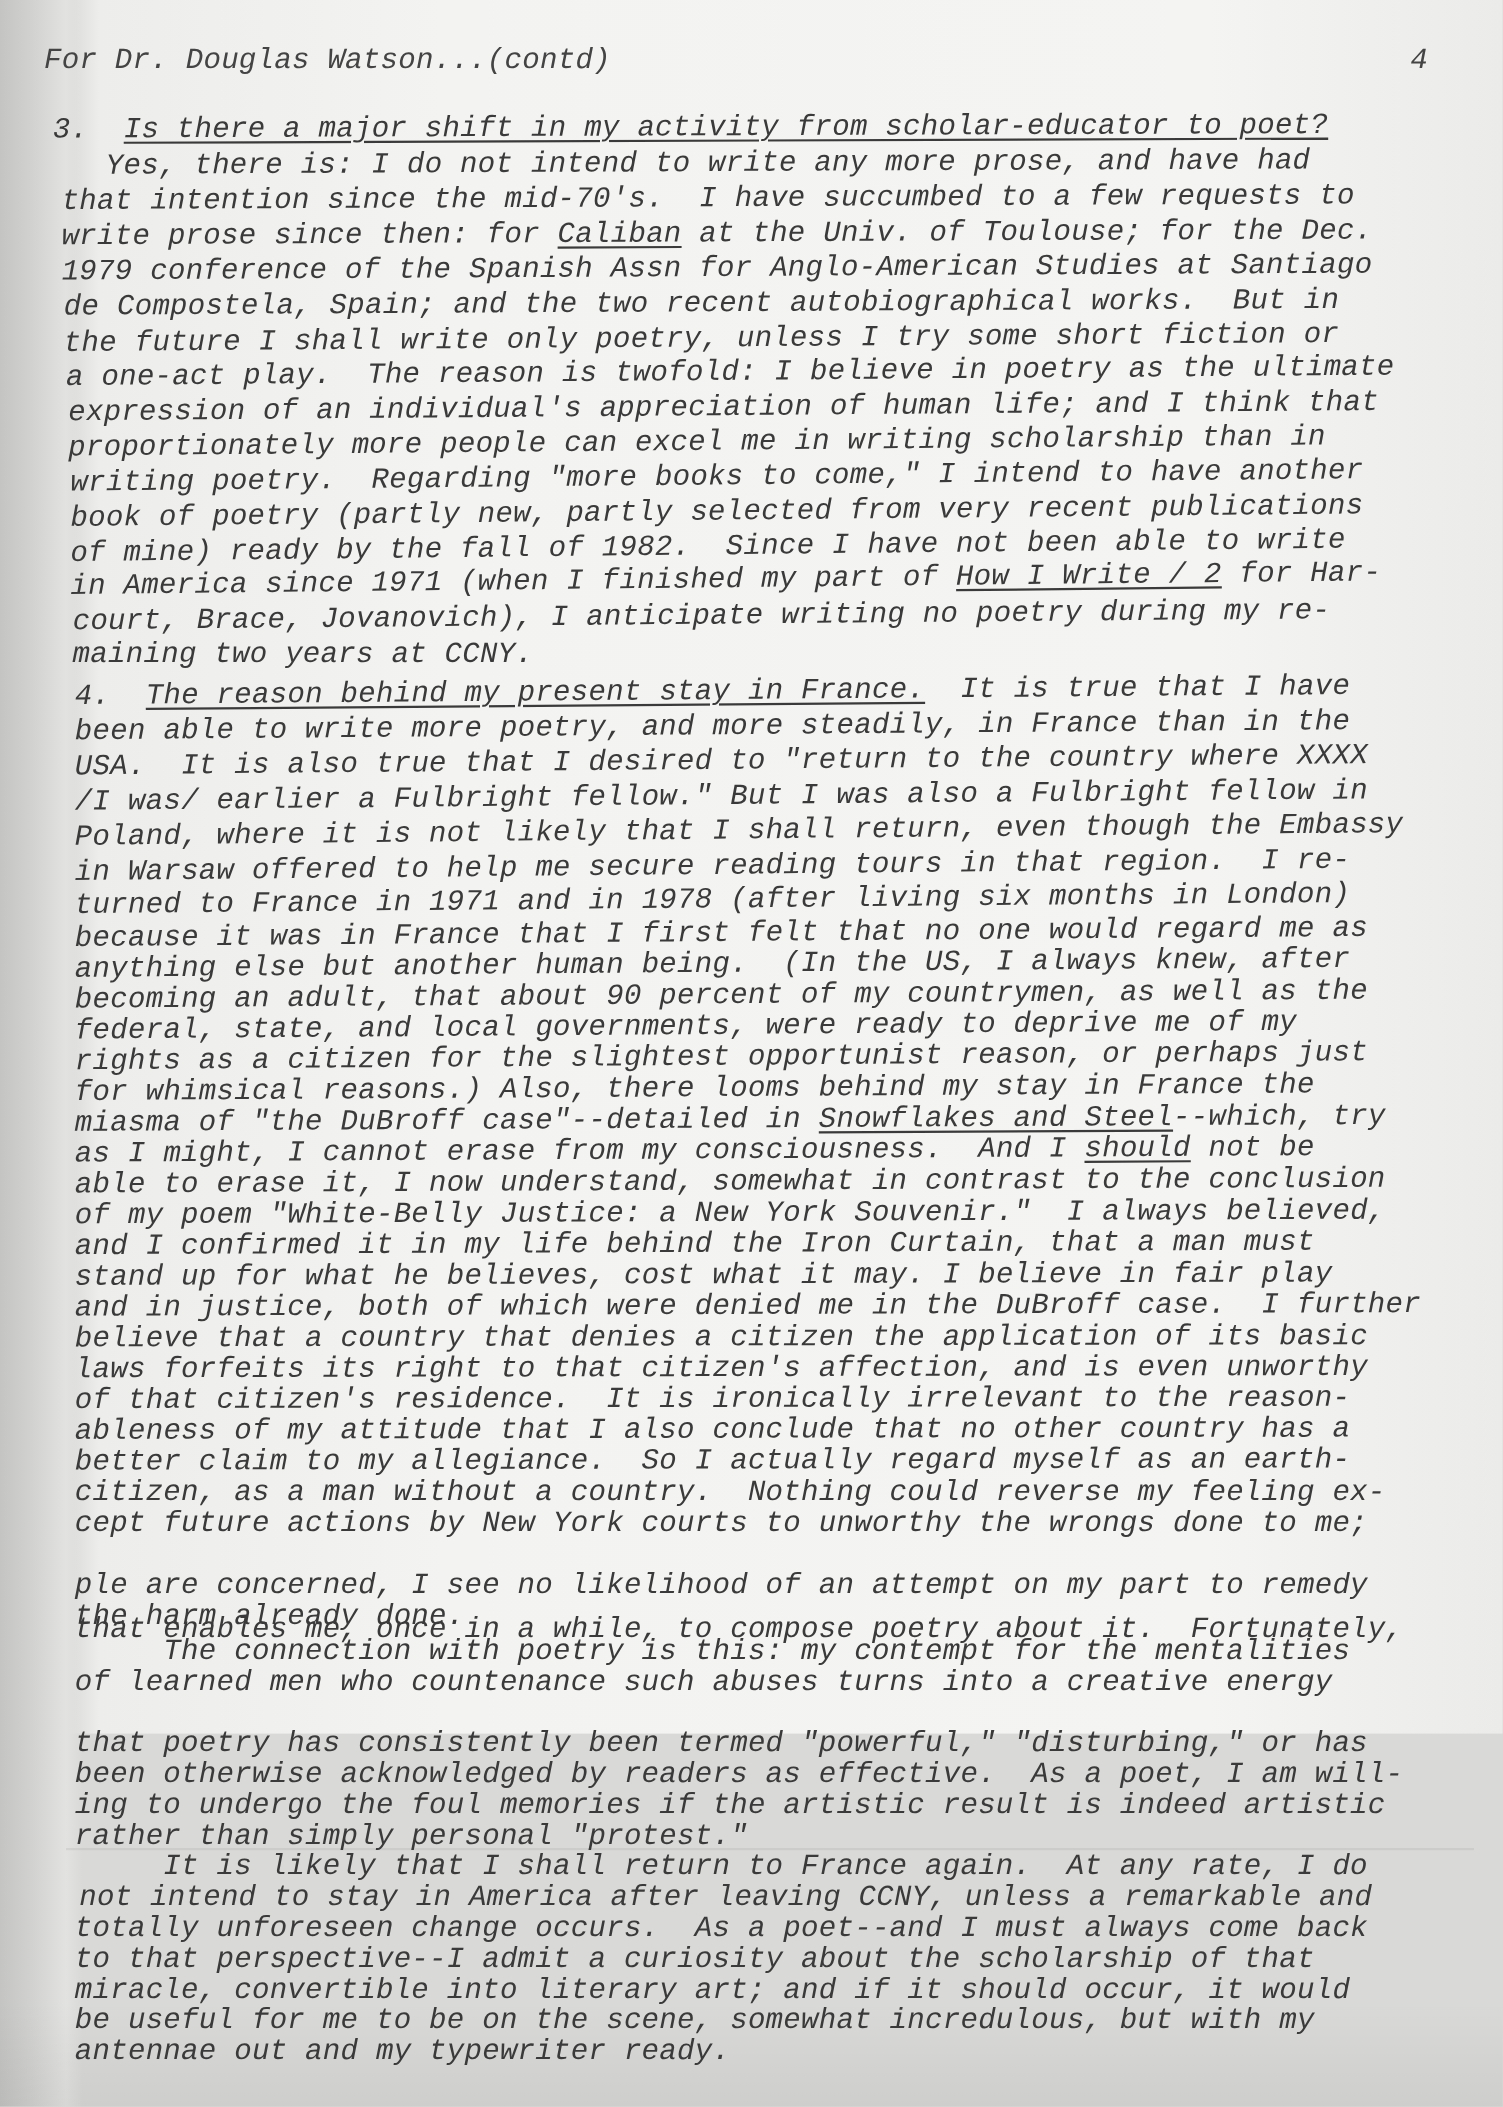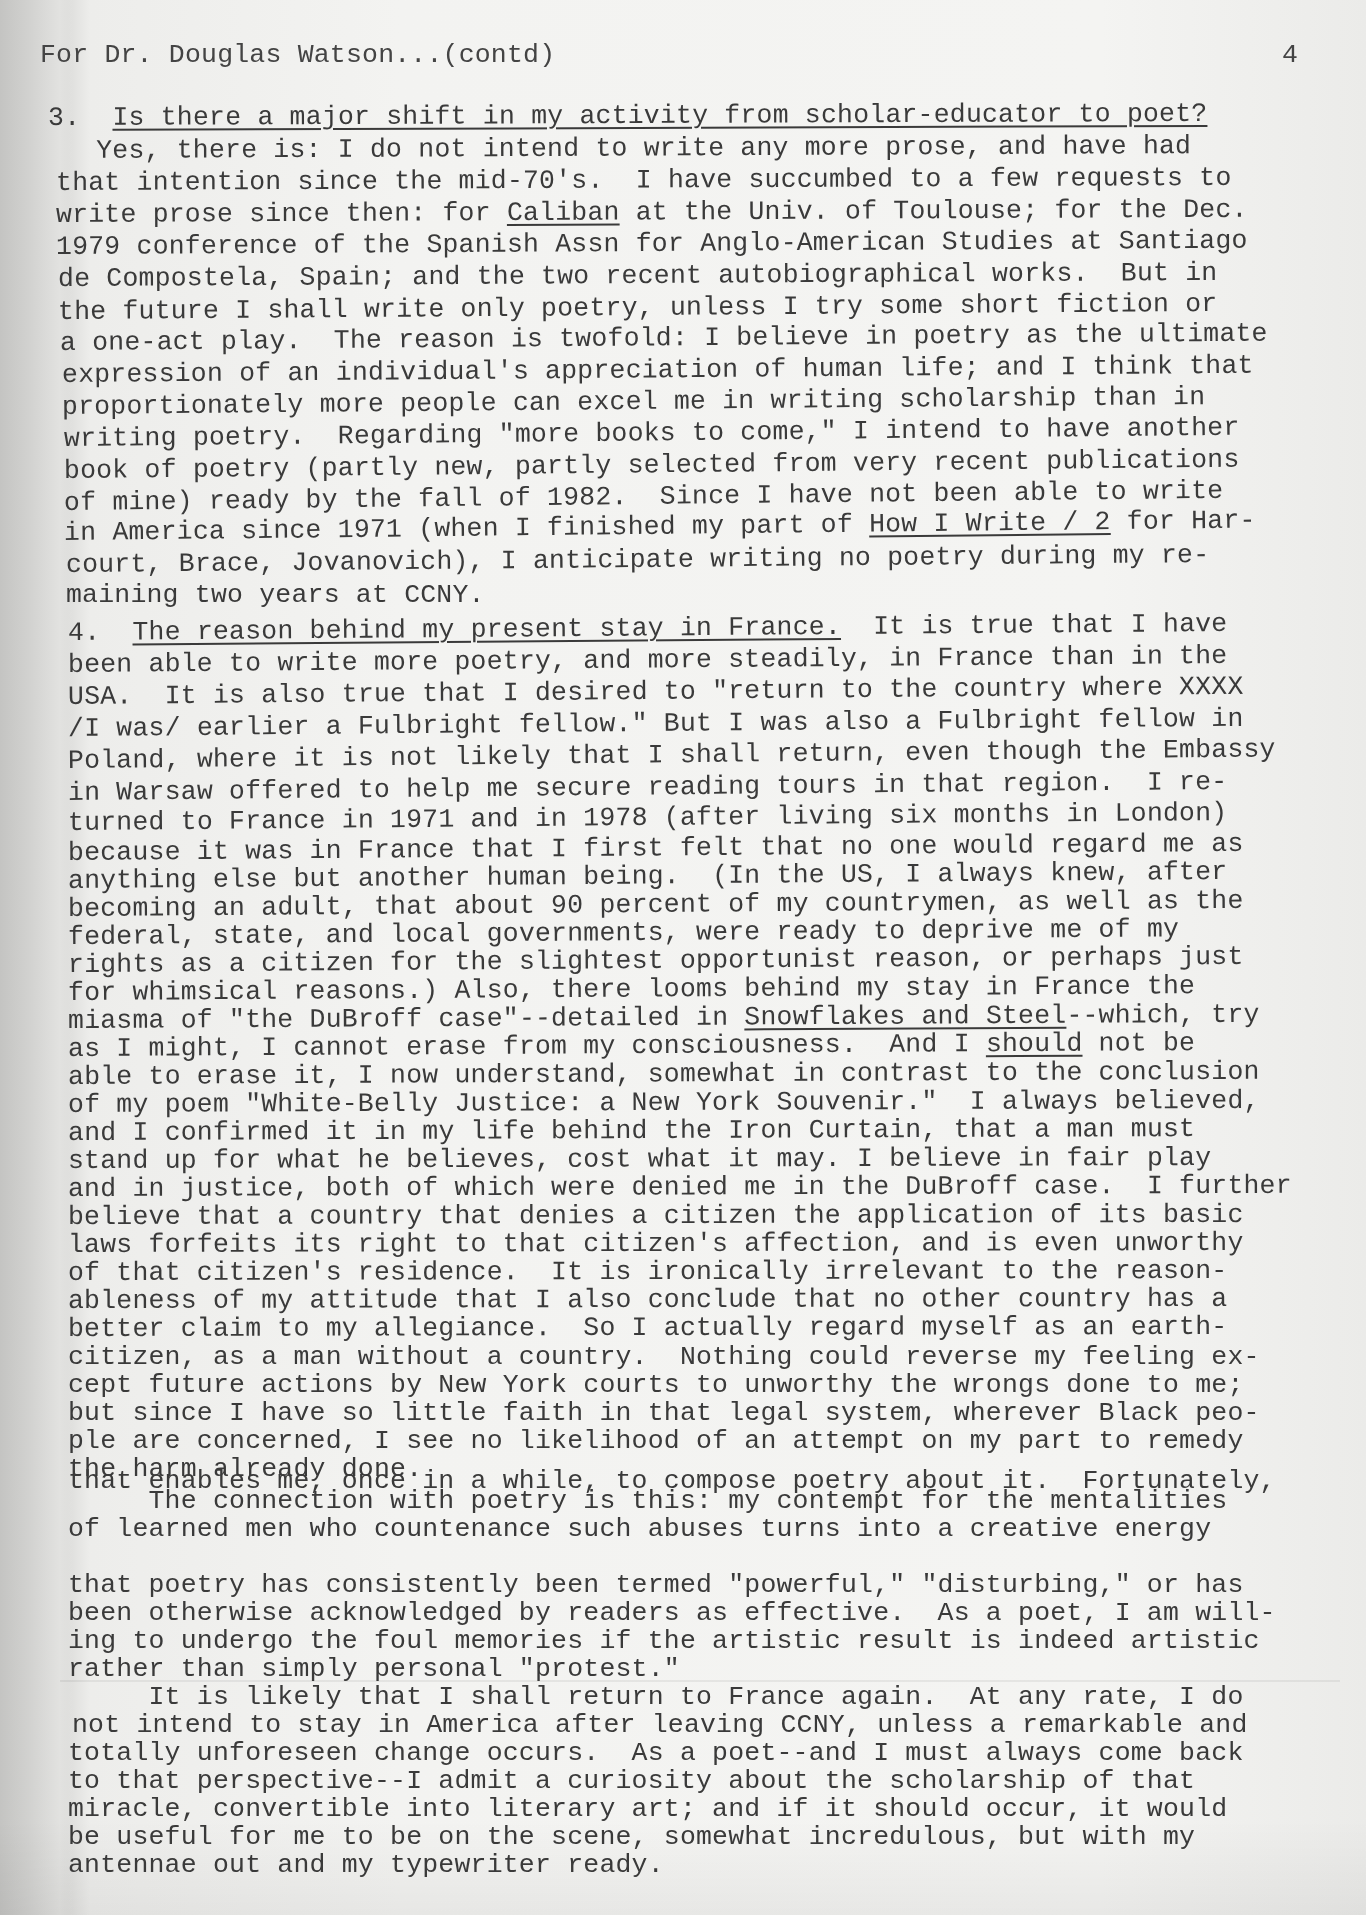--- a/index.html
+++ b/index.html
@@ -2,22 +2,23 @@
 <html><head>
 <meta charset="utf-8">
 <style>
   html, body { margin: 0; padding: 0; }
   body {
     width: 1366px; height: 1915px; overflow: hidden;
     background: #d9d9d7;
     font-family: "Liberation Mono", "DejaVu Sans Mono", monospace;
   }
   .page {
-    position: absolute; left: 0; top: 0; width: 1366px; height: 1915px;
+    position: absolute; left: 0; top: 0; width: 1366px; height: 1576px;
     background: linear-gradient(90deg, #cfcfcd 0px, #d8d8d6 60px, #ededeb 90px, #f3f3f1 400px, #f4f4f2 1100px, #ebebe9 1366px);
+    font-style: italic;
   }
   .fold {
     position: absolute; left: 0; top: 0; width: 75px; height: 1915px;
     background: linear-gradient(90deg, #c4c4c2 0px, #d2d2d0 30px, #e2e2e0 60px, rgba(240,240,238,0) 75px);
   }
   .bottom-shade {
     position: absolute; left: 0; top: 1820px; width: 1366px; height: 95px;
     background: linear-gradient(180deg, rgba(0,0,0,0) 0, rgba(0,0,0,0.05) 100%);
   }
   .ghost-rule {
@@ -81,21 +82,20 @@
   <div class="line" style="left:68px; top:1118px; transform:rotate(-0.2deg);">and I confirmed it in my life behind the Iron Curtain, that a man must</div>
   <div class="line" style="left:68px; top:1146px; transform:rotate(-0.15deg);">stand up for what he believes, cost what it may. I believe in fair play</div>
   <div class="line" style="left:68px; top:1174px; transform:rotate(-0.15deg);">and in justice, both of which were denied me in the DuBroff case.  I further</div>
   <div class="line" style="left:68px; top:1202px; transform:rotate(-0.1deg);">believe that a country that denies a citizen the application of its basic</div>
   <div class="line" style="left:68px; top:1230px; transform:rotate(-0.1deg);">laws forfeits its right to that citizen's affection, and is even unworthy</div>
   <div class="line" style="left:68px; top:1258px; transform:rotate(-0.1deg);">of that citizen's residence.  It is ironically irrelevant to the reason-</div>
   <div class="line" style="left:68px; top:1286px; transform:rotate(-0.1deg);">ableness of my attitude that I also conclude that no other country has a</div>
   <div class="line" style="left:68px; top:1314px; transform:rotate(-0.1deg);">better claim to my allegiance.  So I actually regard myself as an earth-</div>
   <div class="line" style="left:68px; top:1342px;">citizen, as a man without a country.  Nothing could reverse my feeling ex-</div>
   <div class="line" style="left:68px; top:1370px;">cept future actions by New York courts to unworthy the wrongs done to me;</div>
-  <div class="line" style="left:68px; top:1398px;">but since I have so little faith in that legal system, wherever Black peo-</div>
   <div class="line" style="left:68px; top:1454px;">the harm already done.</div>
   <div class="line" style="left:68px; top:1426px;">ple are concerned, I see no likelihood of an attempt on my part to remedy</div>
 
   <div class="line" style="left:68px; top:1486px;">     The connection with poetry is this: my contempt for the mentalities</div>
   <div class="line" style="left:68px; top:1514px;">of learned men who countenance such abuses turns into a creative energy</div>
   <div class="line" style="left:68px; top:1466px;">that enables me, once in a while, to compose poetry about it.  Fortunately,</div>
   <div class="line" style="left:68px; top:1570px;">that poetry has consistently been termed "powerful," "disturbing," or has</div>
   <div class="line" style="left:68px; top:1598px;">been otherwise acknowledged by readers as effective.  As a poet, I am will-</div>
   <div class="line" style="left:68px; top:1626px;">ing to undergo the foul memories if the artistic result is indeed artistic</div>
   <div class="line" style="left:68px; top:1654px;">rather than simply personal "protest."</div>

